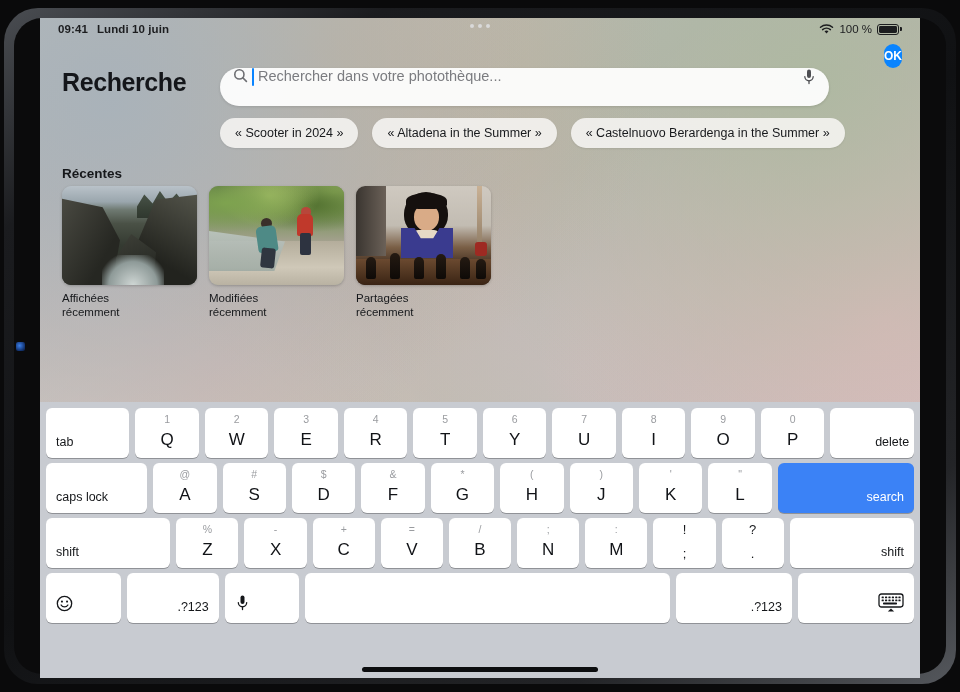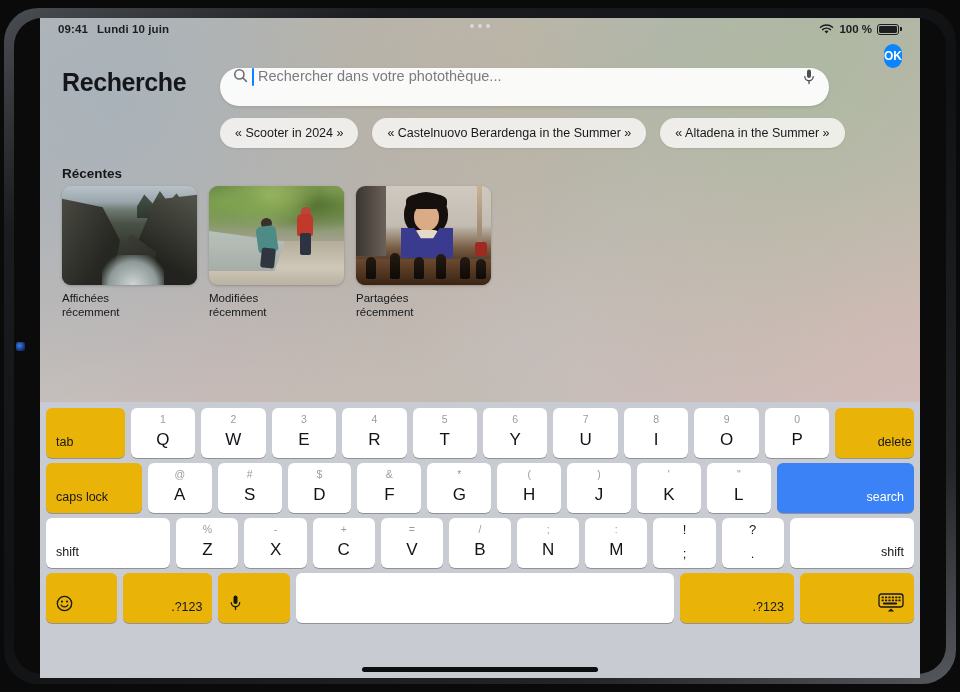--- a/index.html
+++ b/index.html
@@ -57,21 +57,21 @@
 
   
   .statusbar {
     position:absolute; left:0; top:0; width:100%; height:22px;
     display:flex; align-items:center; justify-content:space-between;
     padding:0 18px; z-index:6;
   }
   .sb-left { display:flex; gap:9px; align-items:center;
     font-size:11.5px; font-weight:bold; color:#1c1d1f; letter-spacing:.1px; }
   .sb-right { display:flex; gap:5px; align-items:center;
-    font-size:11.5px; font-weight:bold; color:#1c1d1f; }
+    font-size:11.5px; font-weight:normal; color:#1c1d1f; }
   .multidots { position:absolute; left:50%; top:6px; transform:translateX(-50%);
     display:flex; gap:4px; }
   .multidots i { width:4px; height:4px; border-radius:50%; background:#d9d9d9; display:block; }
   .wifi svg { display:block; }
   .batt { width:22px; height:11px; border:1.4px solid #1c1d1f; border-radius:3px;
     position:relative; display:inline-block; }
   .batt::after { content:""; position:absolute; left:1px; top:1px; bottom:1px; right:1px;
     background:#1c1d1f; border-radius:1.4px; }
   .batt-tip { width:2px; height:4px; background:#1c1d1f; border-radius:0 1px 1px 0;
     margin-left:1px; display:inline-block; }
@@ -207,21 +207,21 @@
   .key .alt {
     position:absolute; top:5px; left:50%; transform:translateX(-50%);
     font-size:10.5px; color:#9a9ca0;
   }
   .key .main {
     position:absolute; bottom:8px; left:50%; transform:translateX(-50%);
     font-size:17px; color:#111317;
   }
   .key.sym .alt { font-size:13px; color:#17191c; top:4px; }
   .key.sym .main { font-size:13px; bottom:7px; }
-  .key.gray { background:#eab308; }
+  .key.gray { background:#ffffff;padding-left:6px; }
   .key.blue { background:#3b82f6; }
   .lbl {
     position:absolute; font-size:12.5px; color:#15171a;
   }
   .lbl.l { left:10px; bottom:9px; }
   .lbl.r { right:10px; bottom:9px; }
   .lbl.c { left:50%; transform:translateX(-50%); bottom:9px;margin-left:20px; }
   .lbl.white { color:#fff; }
   .ic { position:absolute; bottom:8px; }
   .ic.l { left:10px; }
@@ -287,22 +287,22 @@
         <svg width="14" height="18" viewBox="0 0 14 18">
           <rect x="5" y="1.5" width="4" height="8.5" rx="2" fill="#4d4e52"></rect>
           <path d="M2.8 8.6 a4.2 4.2 0 0 0 8.4 0" stroke="#4d4e52" stroke-width="1.3" fill="none" stroke-linecap="round"></path>
           <line x1="7" y1="12.8" x2="7" y2="15.6" stroke="#4d4e52" stroke-width="1.3" stroke-linecap="round"></line>
         </svg>
       </span>
     </div>
 
     <div class="chips">
       <button class="chip">« Scooter in 2024 »</button>
+      <button class="chip">« Altadena in the Summer »</button>
       <button class="chip">« Castelnuovo Berardenga in the Summer »</button>
-      <button class="chip">« Altadena in the Summer »</button>
     </div>
 
     <div class="recents-label">Récentes</div>
     <div class="recents">
 
       <div class="rcard">
         <div class="rthumb">
           <div class="ph1">
             <div class="tree"></div>
             <div class="rock-l"></div>

